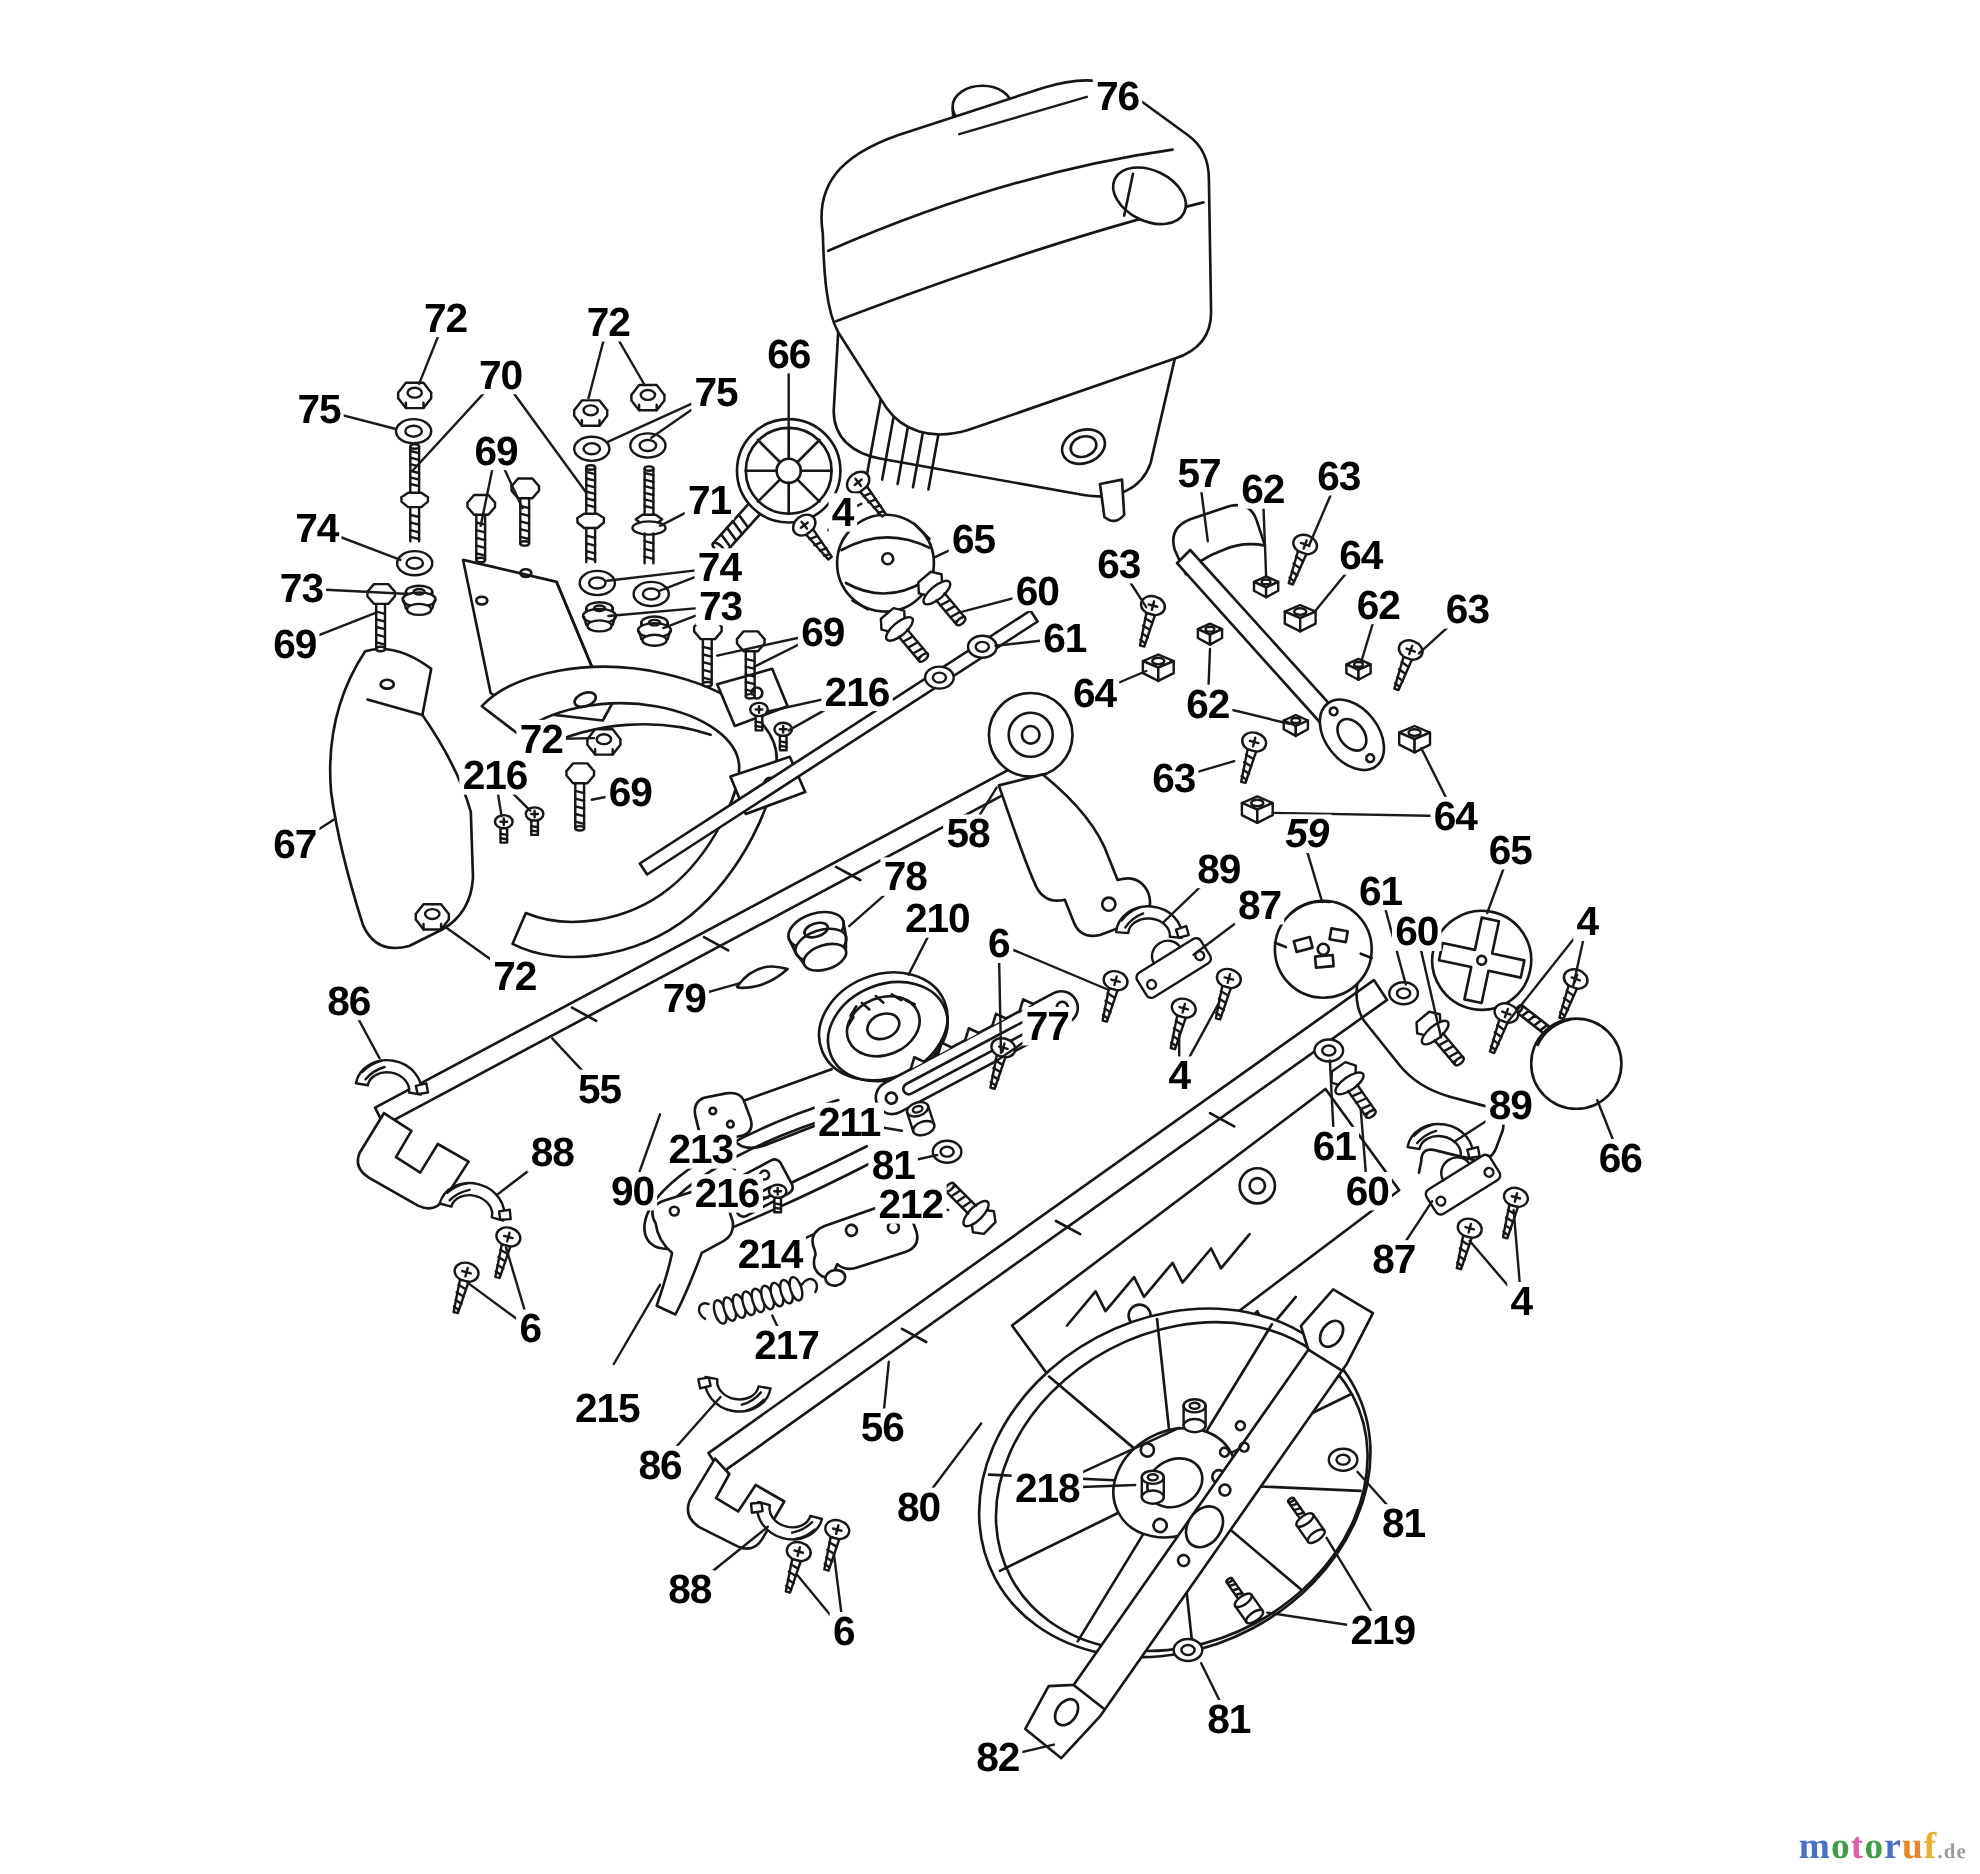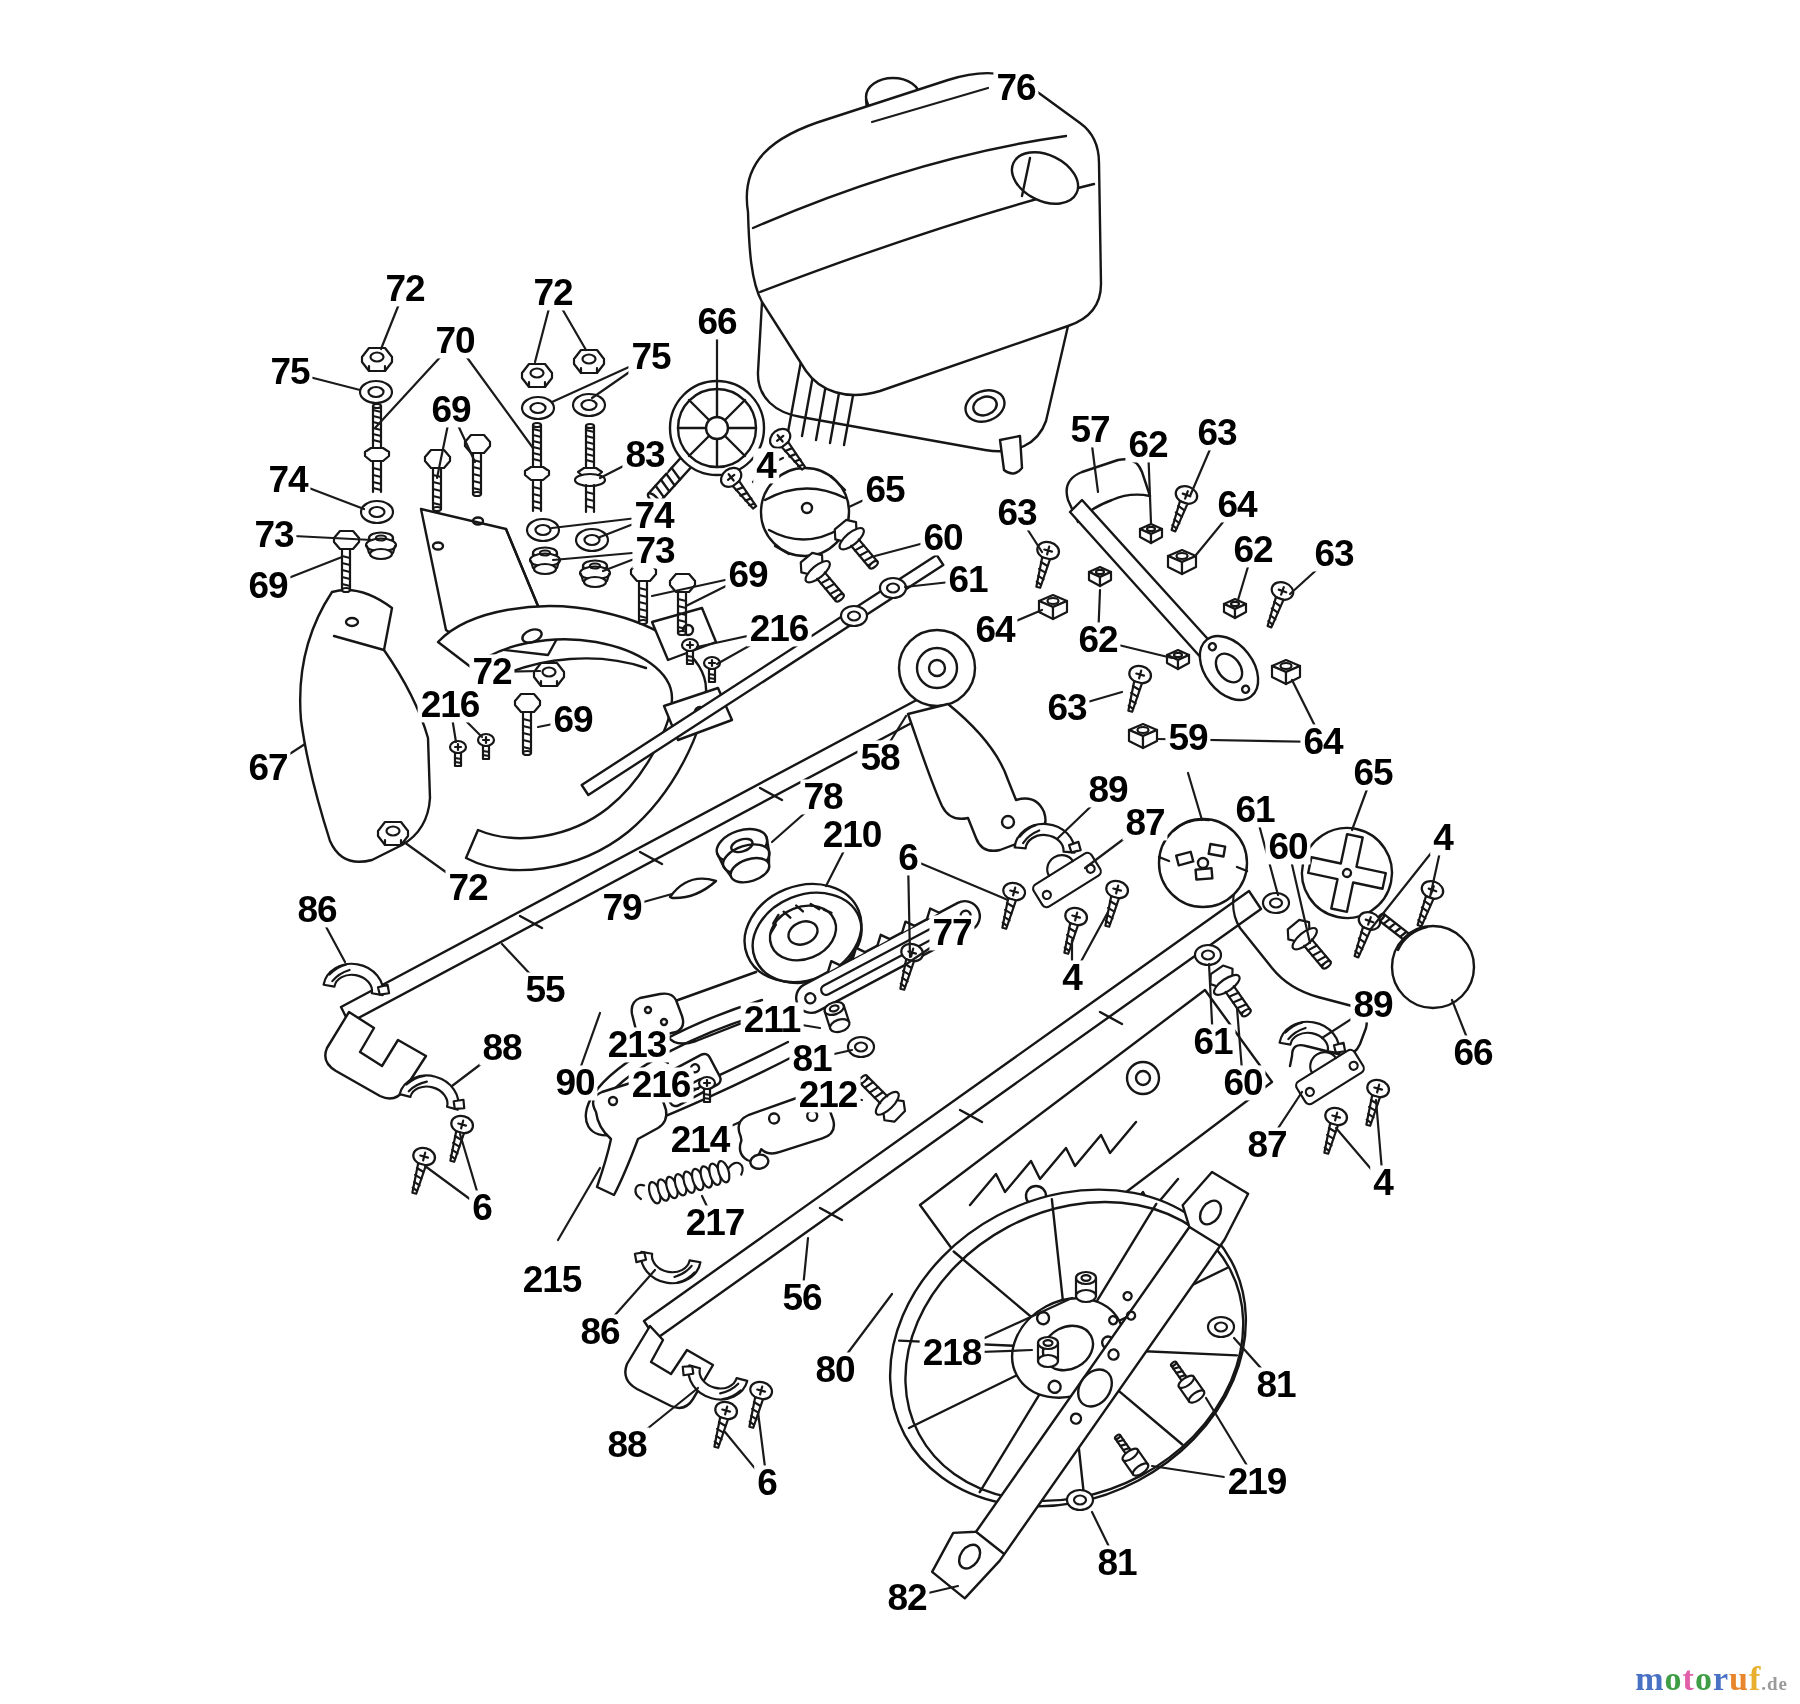--- a/index.html
+++ b/index.html
@@ -810,21 +810,21 @@
 </svg>
 
 <div id="labels">
       <div class="lbl" style="left: 1016px; top: 88px;">76</div>
       <div class="lbl" style="left: 405px; top: 289px;">72</div>
       <div class="lbl" style="left: 290px; top: 372px;">75</div>
       <div class="lbl" style="left: 455px; top: 341px;">70</div>
       <div class="lbl" style="left: 553px; top: 293px;">72</div>
       <div class="lbl" style="left: 651px; top: 357px;">75</div>
       <div class="lbl" style="left: 451px; top: 410px;">69</div>
-      <div class="lbl" style="left: 645px; top: 455px;">83</div>
+      <div class="lbl" style="left: 645px; top: 455px;">71</div>
       <div class="lbl" style="left: 288px; top: 480px;">74</div>
       <div class="lbl" style="left: 274px; top: 535px;">73</div>
       <div class="lbl" style="left: 268px; top: 586px;">69</div>
       <div class="lbl" style="left: 654px; top: 516px;">74</div>
       <div class="lbl" style="left: 655px; top: 551px;">73</div>
       <div class="lbl" style="left: 717px; top: 322px;">66</div>
       <div class="lbl" style="left: 766px; top: 466px;">4</div>
       <div class="lbl" style="left: 885px; top: 490px;">65</div>
       <div class="lbl" style="left: 1090px; top: 430px;">57</div>
       <div class="lbl" style="left: 1148px; top: 445px;">62</div>
@@ -868,21 +868,21 @@
       <div class="lbl" style="left: 802px; top: 1298px;">56</div>
       <div class="lbl" style="left: 835px; top: 1370px;">80</div>
       <div class="lbl" style="left: 952px; top: 1353px;">218</div>
       <div class="lbl" style="left: 502px; top: 1048px;">88</div>
       <div class="lbl" style="left: 627px; top: 1445px;">88</div>
       <div class="lbl" style="left: 767px; top: 1483px;">6</div>
       <div class="lbl" style="left: 907px; top: 1598px;">82</div>
       <div class="lbl" style="left: 1276px; top: 1385px;">81</div>
       <div class="lbl" style="left: 1257px; top: 1482px;">219</div>
       <div class="lbl" style="left: 1117px; top: 1563px;">81</div>
-      <div class="lbl" style="left: 1188px; top: 738px;">59</div>
+      <div class="lbl" style="left: 1188px; top: 758px; font-style: italic;">59</div>
       <div class="lbl" style="left: 1108px; top: 790px;">89</div>
       <div class="lbl" style="left: 1145px; top: 823px;">87</div>
       <div class="lbl" style="left: 1255px; top: 810px;">61</div>
       <div class="lbl" style="left: 1288px; top: 847px;">60</div>
       <div class="lbl" style="left: 1373px; top: 773px;">65</div>
       <div class="lbl" style="left: 1443px; top: 838px;">4</div>
       <div class="lbl" style="left: 1072px; top: 978px;">4</div>
       <div class="lbl" style="left: 1213px; top: 1042px;">61</div>
       <div class="lbl" style="left: 1243px; top: 1083px;">60</div>
       <div class="lbl" style="left: 1373px; top: 1005px;">89</div>

